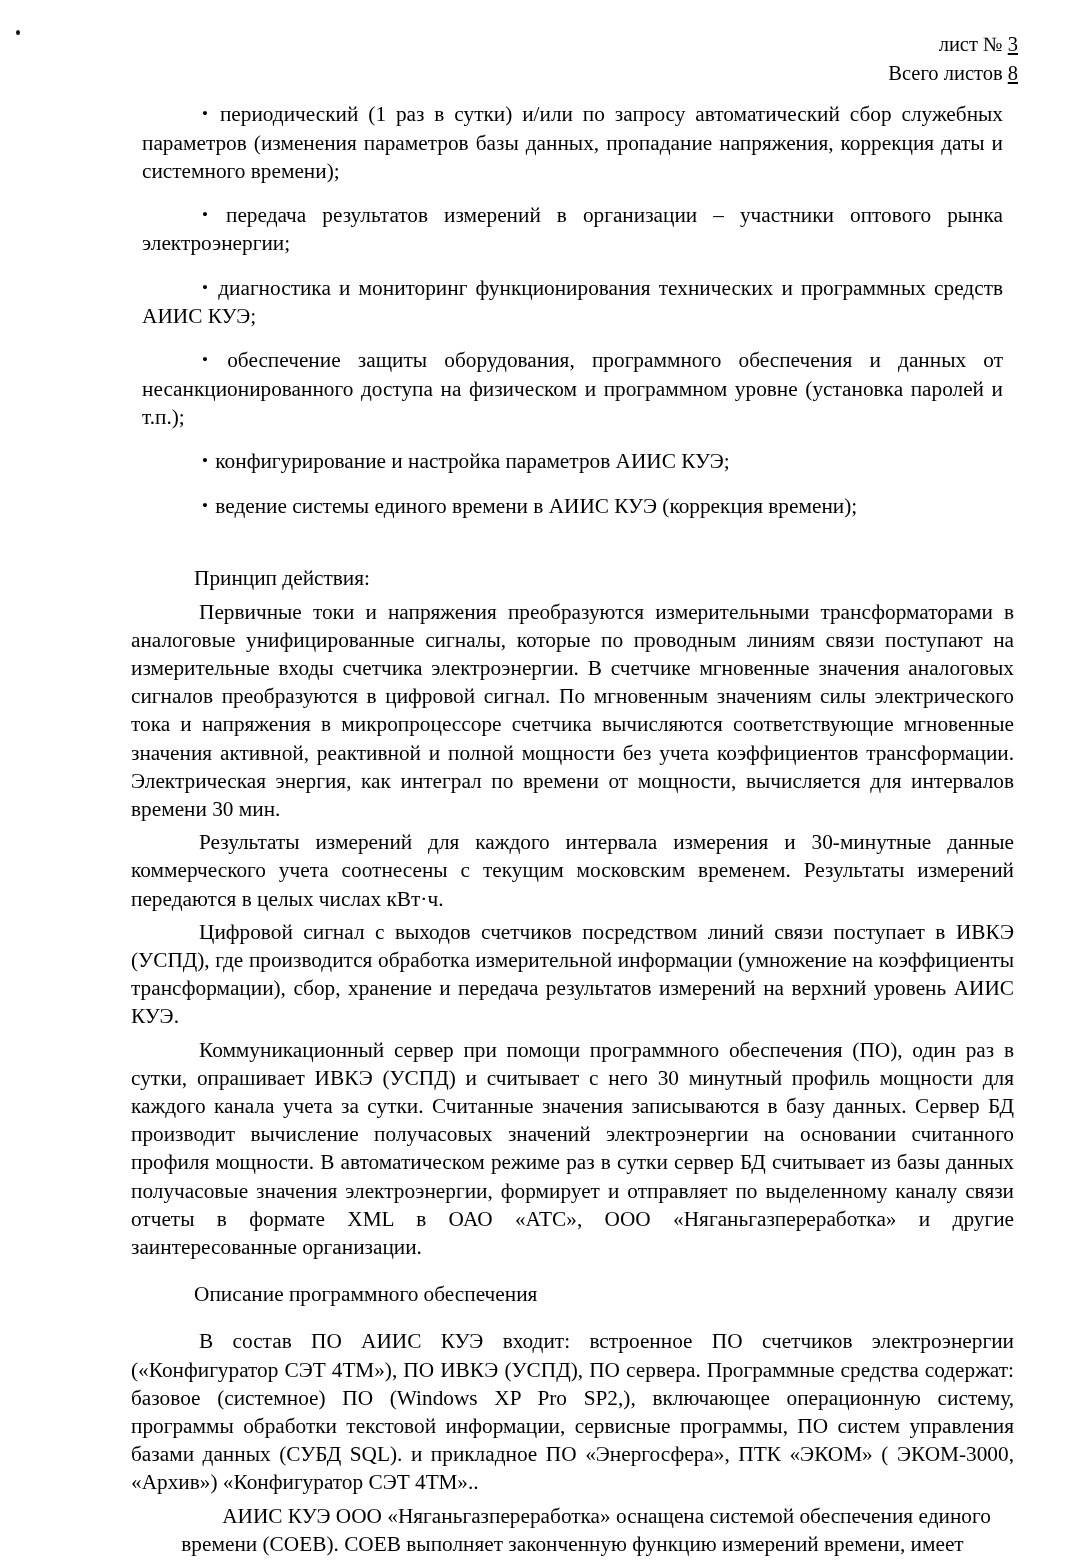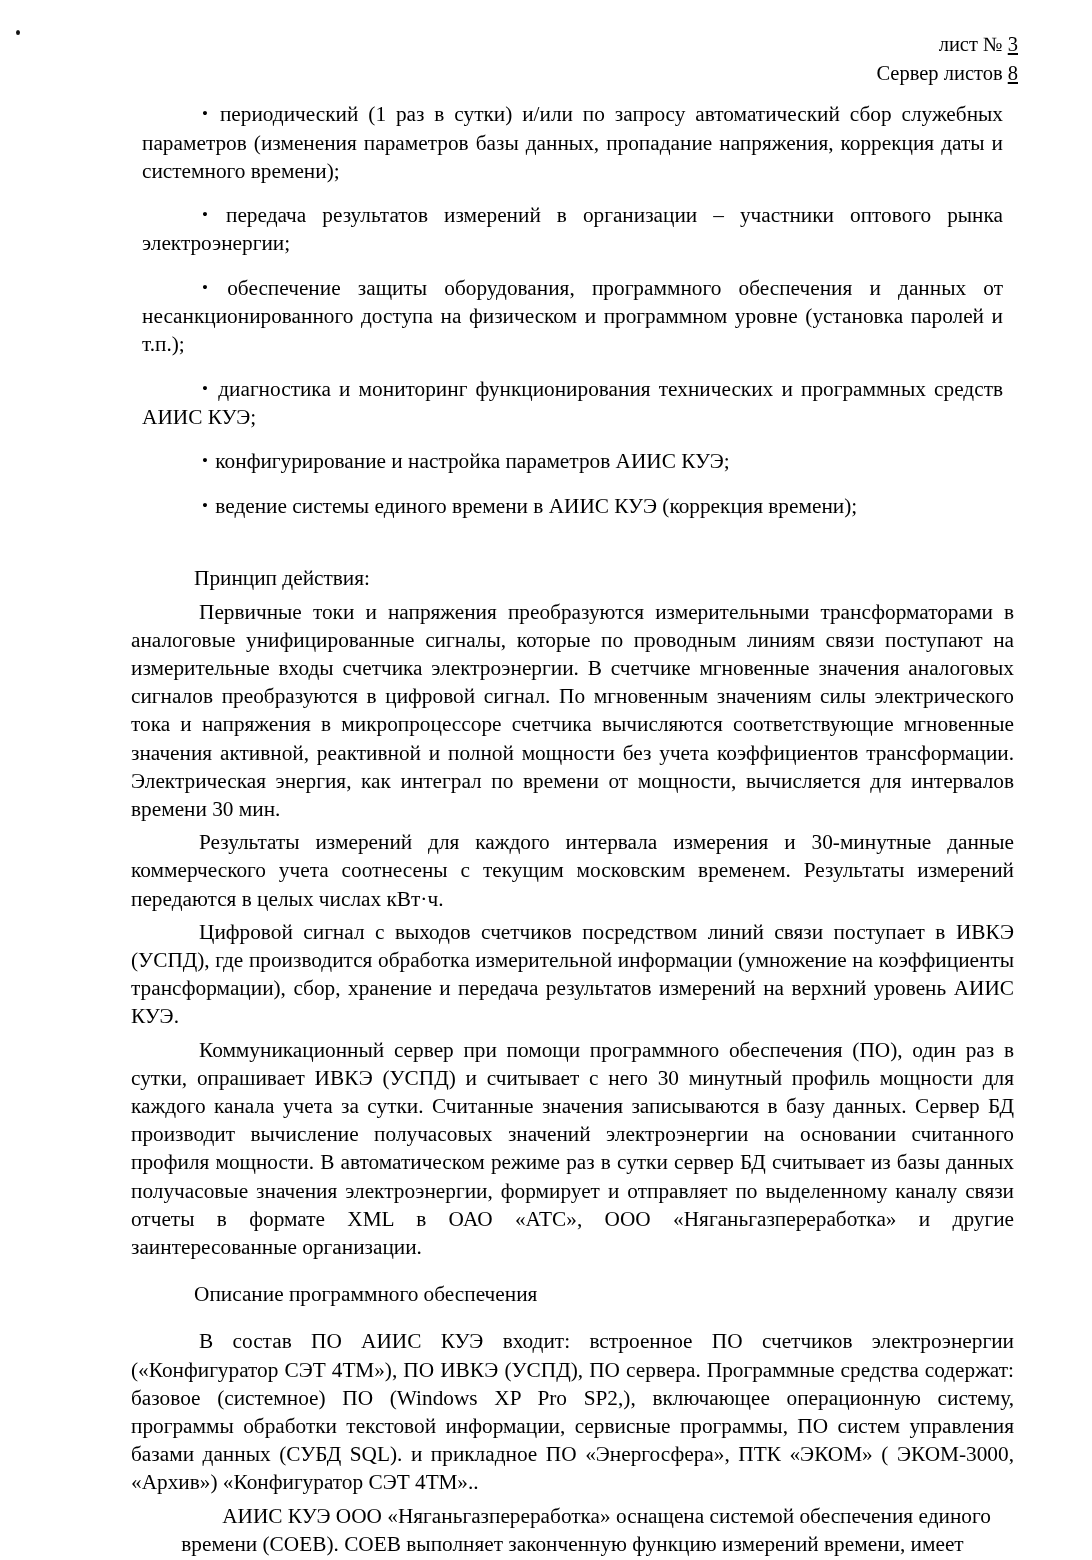--- a/index.html
+++ b/index.html
@@ -88,30 +88,30 @@
 </style>
 </head>
 <body>
 
 <div class="page">
 
   <span class="speck"></span>
 
   <div class="page-header">
     <span class="hline"><span>лист №</span> <span class="num">3</span></span>
-    <span class="hline"><span>Сервер листов</span> <span class="num">8</span></span>
+    <span class="hline"><span>Всего листов</span> <span class="num">8</span></span>
   </div>
 
   <div class="content">
 
     <div class="bullet-list">
       <p class="bullet-item"><span class="bul">•</span> <span>периодический (1 раз в сутки) и/или по запросу автоматический сбор служебных параметров (изменения параметров базы данных, пропадание напряжения, коррекция даты и системного времени);</span></p>
       <p class="bullet-item"><span class="bul">•</span> <span>передача результатов измерений в организации – участники оптового рынка электроэнергии;</span></p>
+      <p class="bullet-item"><span class="bul">•</span> <span>диагностика и мониторинг функционирования технических и программных средств АИИС КУЭ;</span></p>
       <p class="bullet-item"><span class="bul">•</span> <span>обеспечение защиты оборудования, программного обеспечения и данных от несанкционированного доступа на физическом и программном уровне (установка паролей и т.п.);</span></p>
-      <p class="bullet-item"><span class="bul">•</span> <span>диагностика и мониторинг функционирования технических и программных средств АИИС КУЭ;</span></p>
       <p class="bullet-item"><span class="bul">•</span> <span>конфигурирование и настройка параметров АИИС КУЭ;</span></p>
       <p class="bullet-item"><span class="bul">•</span> <span>ведение системы единого времени в АИИС КУЭ (коррекция времени);</span></p>
     </div>
 
     <div class="gap"></div>
 
     <p class="heading-line">Принцип действия:</p>
     <p class="para">Первичные токи и напряжения преобразуются измерительными трансформаторами в аналоговые унифицированные сигналы, которые по проводным линиям связи поступают на измерительные входы счетчика электроэнергии. В счетчике мгновенные значения аналоговых сигналов преобразуются в цифровой сигнал. По мгновенным значениям силы электрического тока и напряжения в микропроцессоре счетчика вычисляются соответствующие мгновенные значения активной, реактивной и полной мощности без учета коэффициентов трансформации. Электрическая энергия, как интеграл по времени от мощности, вычисляется для интервалов времени 30 мин.</p>
     <p class="para">Результаты измерений для каждого интервала измерения и 30-минутные данные коммерческого учета соотнесены с текущим московским временем. Результаты измерений передаются в целых числах кВт·ч.</p>
     <p class="para">Цифровой сигнал с выходов счетчиков посредством линий связи поступает в ИВКЭ (УСПД), где производится обработка измерительной информации (умножение на коэффициенты трансформации), сбор, хранение и передача результатов измерений на верхний уровень АИИС КУЭ.</p>

